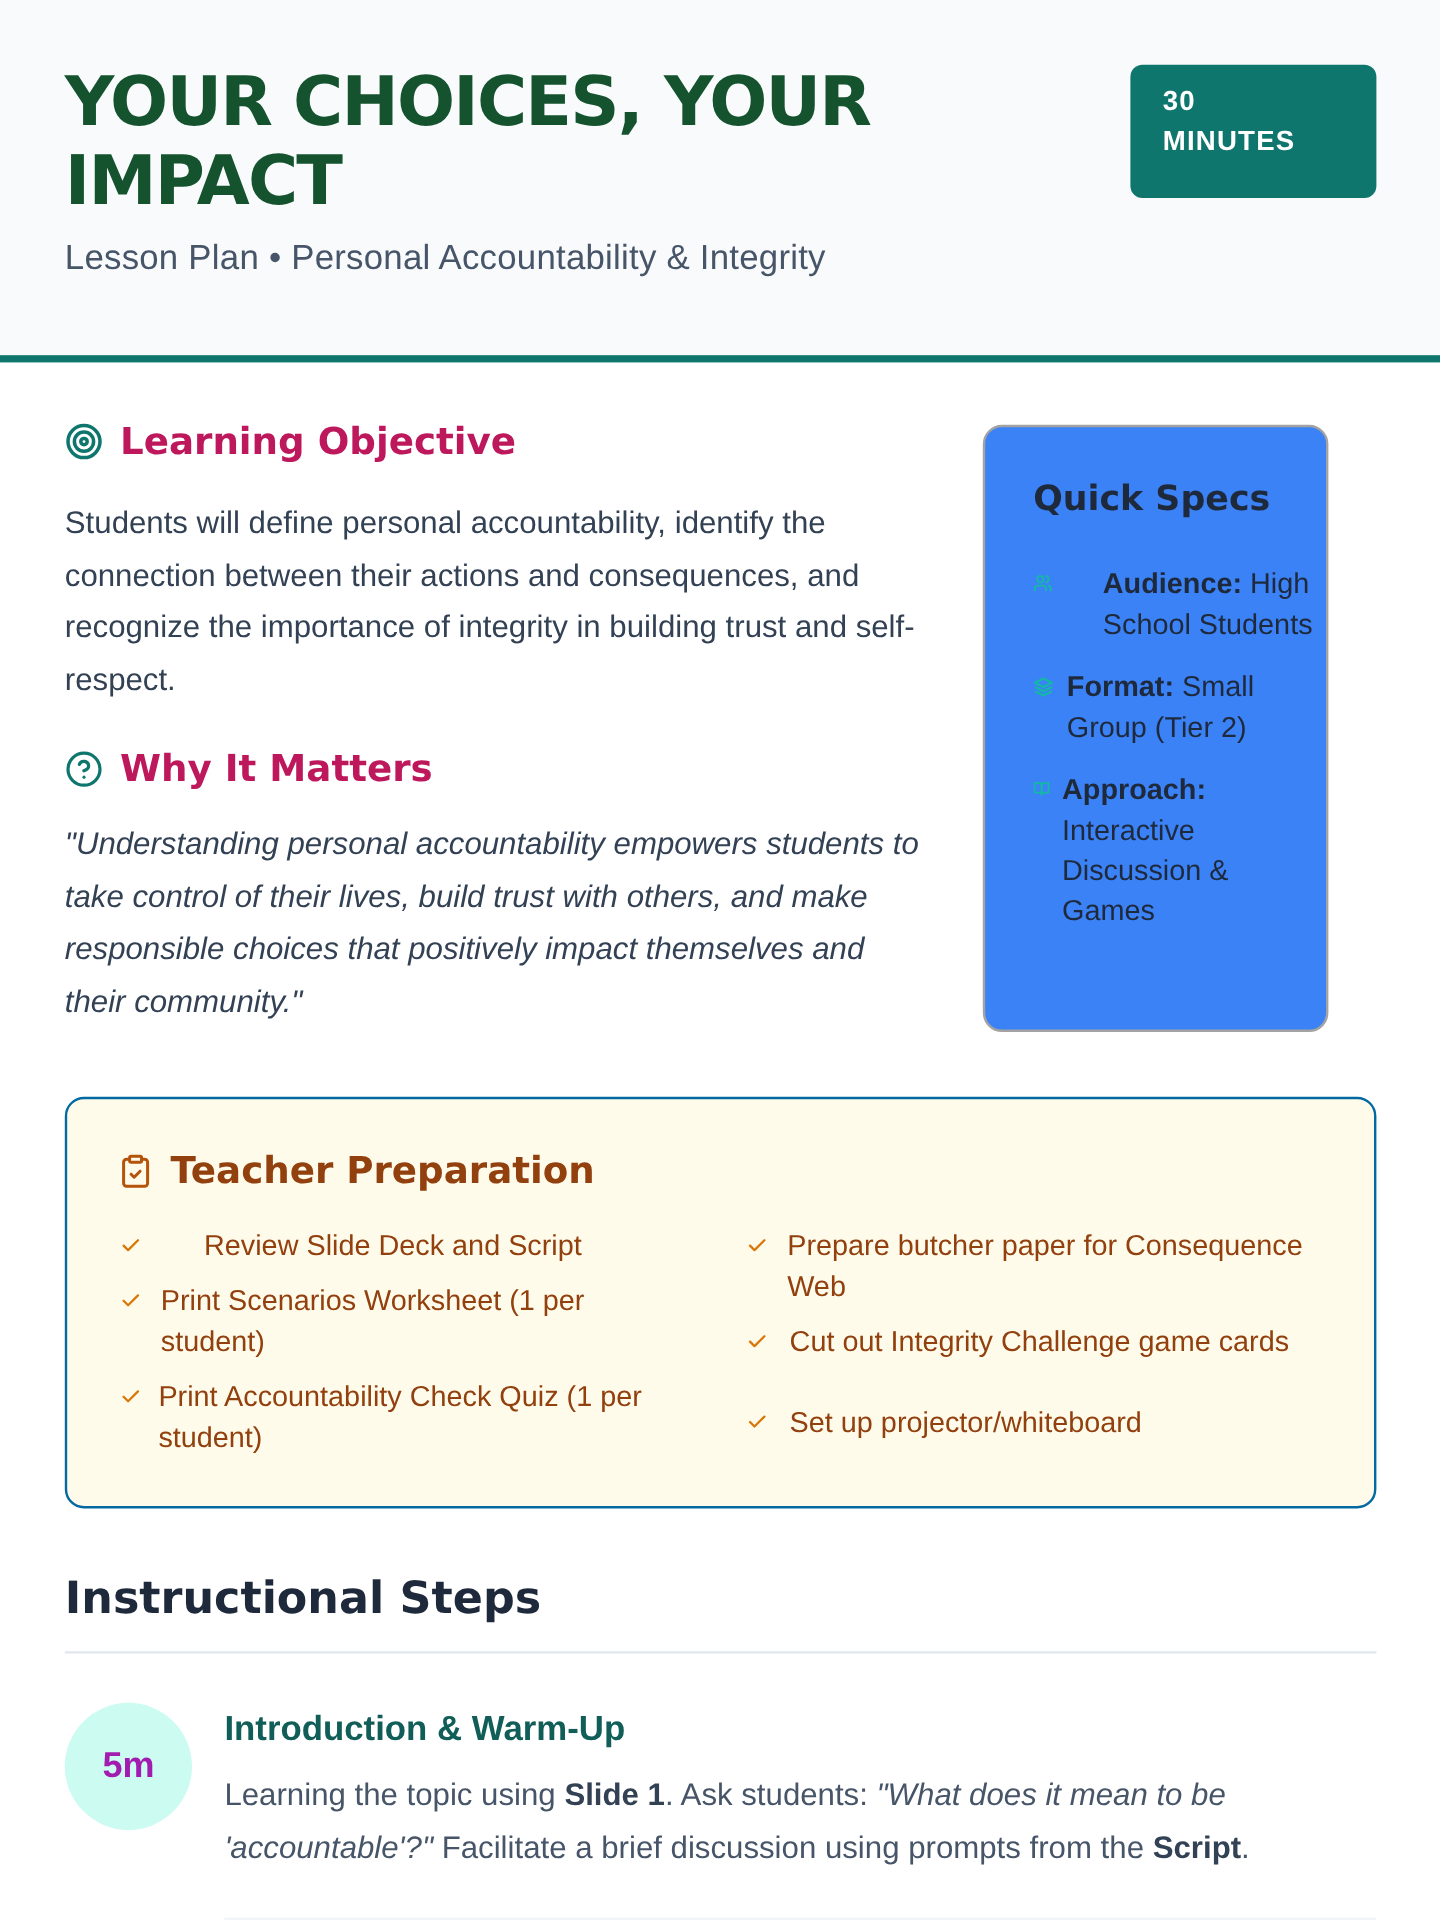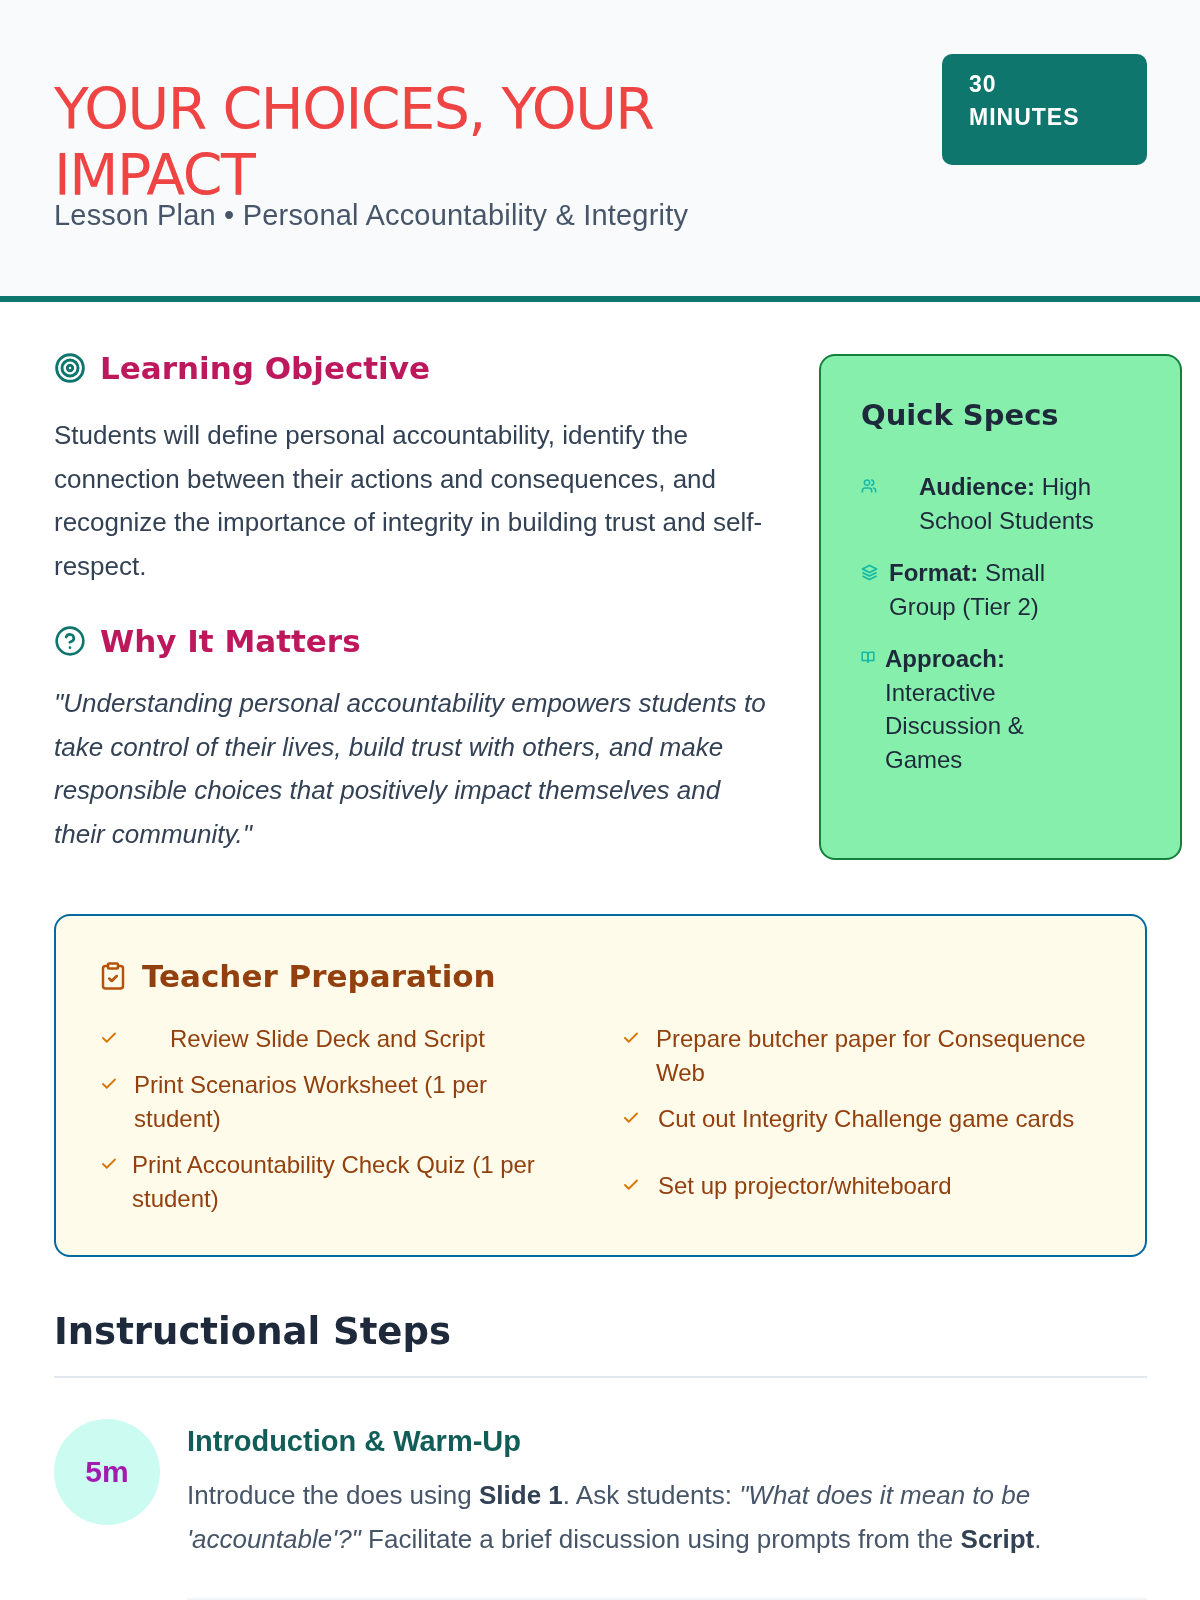--- a/index.html
+++ b/index.html
@@ -5,22 +5,22 @@
   * { box-sizing: border-box; margin: 0; padding: 0; }
   html, body { width: 1200px; height: 1600px; overflow: hidden; background: #ffffff; }
   body { font-family: "Liberation Sans", sans-serif; color: #334155; }
 
   .header {
     position: absolute; left: 0; top: 0; width: 1200px; height: 302px;
     background: #f8fafc; border-bottom: 6px solid #0f766e;
   }
   .title {
     position: absolute; left: 54px; top: 52px; width: 760px;
-    font-family: "DejaVu Sans", sans-serif; font-weight: 400; font-size: 57px;
-    line-height: 66px; color: #ef4444; letter-spacing: -1.5px; margin-top: 24px;
+    font-family: "DejaVu Sans", sans-serif; font-weight: 700; font-size: 57px;
+    line-height: 66px; color: #14532d; letter-spacing: -1.5px;
   }
   .subtitle {
     position: absolute; left: 54px; top: 199px;
     font-size: 29px; color: #475569; letter-spacing: 0.2px;
   }
   .duration-badge {
     position: absolute; left: 942px; top: 54px; width: 205px; height: 111px;
     background: #0f766e; border-radius: 10px; color: #ffffff;
     font-weight: 700; font-size: 23px; line-height: 33px; letter-spacing: 1px;
     padding: 14px 0 0 27px;
@@ -32,22 +32,22 @@
   }
   .section-head svg { margin-right: 14px; }
   .body-text {
     position: absolute; font-size: 26px; line-height: 43.5px; color: #334155;
   }
   .quote-text {
     position: absolute; font-size: 26px; line-height: 43.5px; color: #334155; font-style: italic;
   }
 
   .specs {
-    position: absolute; left: 819px; top: 354px; width: 363px; height: 506px;
-    background: #86efac; border: 2px solid #15803d; border-radius: 16px;
+    position: absolute; left: 819px; top: 354px; width: 288px; height: 506px;
+    background: #3b82f6; border: 2px solid #a3a3a3; border-radius: 16px;
   }
   .specs-title {
     position: absolute; left: 40px; top: 42px;
     font-family: "DejaVu Sans", sans-serif; font-weight: 700; font-size: 29px; color: #1e293b;
   }
   .spec-item { position: absolute; left: 40px; width: 240px; display: flex; }
   .spec-item .ico { width: 28px; flex: none; padding-top: 8px; }
   .spec-text { font-size: 24px; line-height: 33.5px; color: #1e293b; }
   .spec-text b { font-weight: 700; }
 
@@ -205,15 +205,15 @@
     <div class="txt">Set up projector/whiteboard</div>
   </div>
 </div>
 
 <div class="steps-title">Instructional Steps</div>
 <div class="steps-divider"></div>
 
 <div>
   <div class="step-badge">5m</div>
   <div class="step-title">Introduction &amp; Warm-Up</div>
-  <div class="step-desc"><span>Introduce the does using </span><b>Slide 1</b><span>. Ask students: </span> <i>"What does it mean to be 'accountable'?"</i><span> Facilitate a brief discussion using prompts from the </span><b>Script</b><span>.</span></div>
+  <div class="step-desc"><span>Learning the topic using </span><b>Slide 1</b><span>. Ask students: </span> <i>"What does it mean to be 'accountable'?"</i><span> Facilitate a brief discussion using prompts from the </span><b>Script</b><span>.</span></div>
   <div class="step-divider"></div>
 </div>
 
 </body></html>

